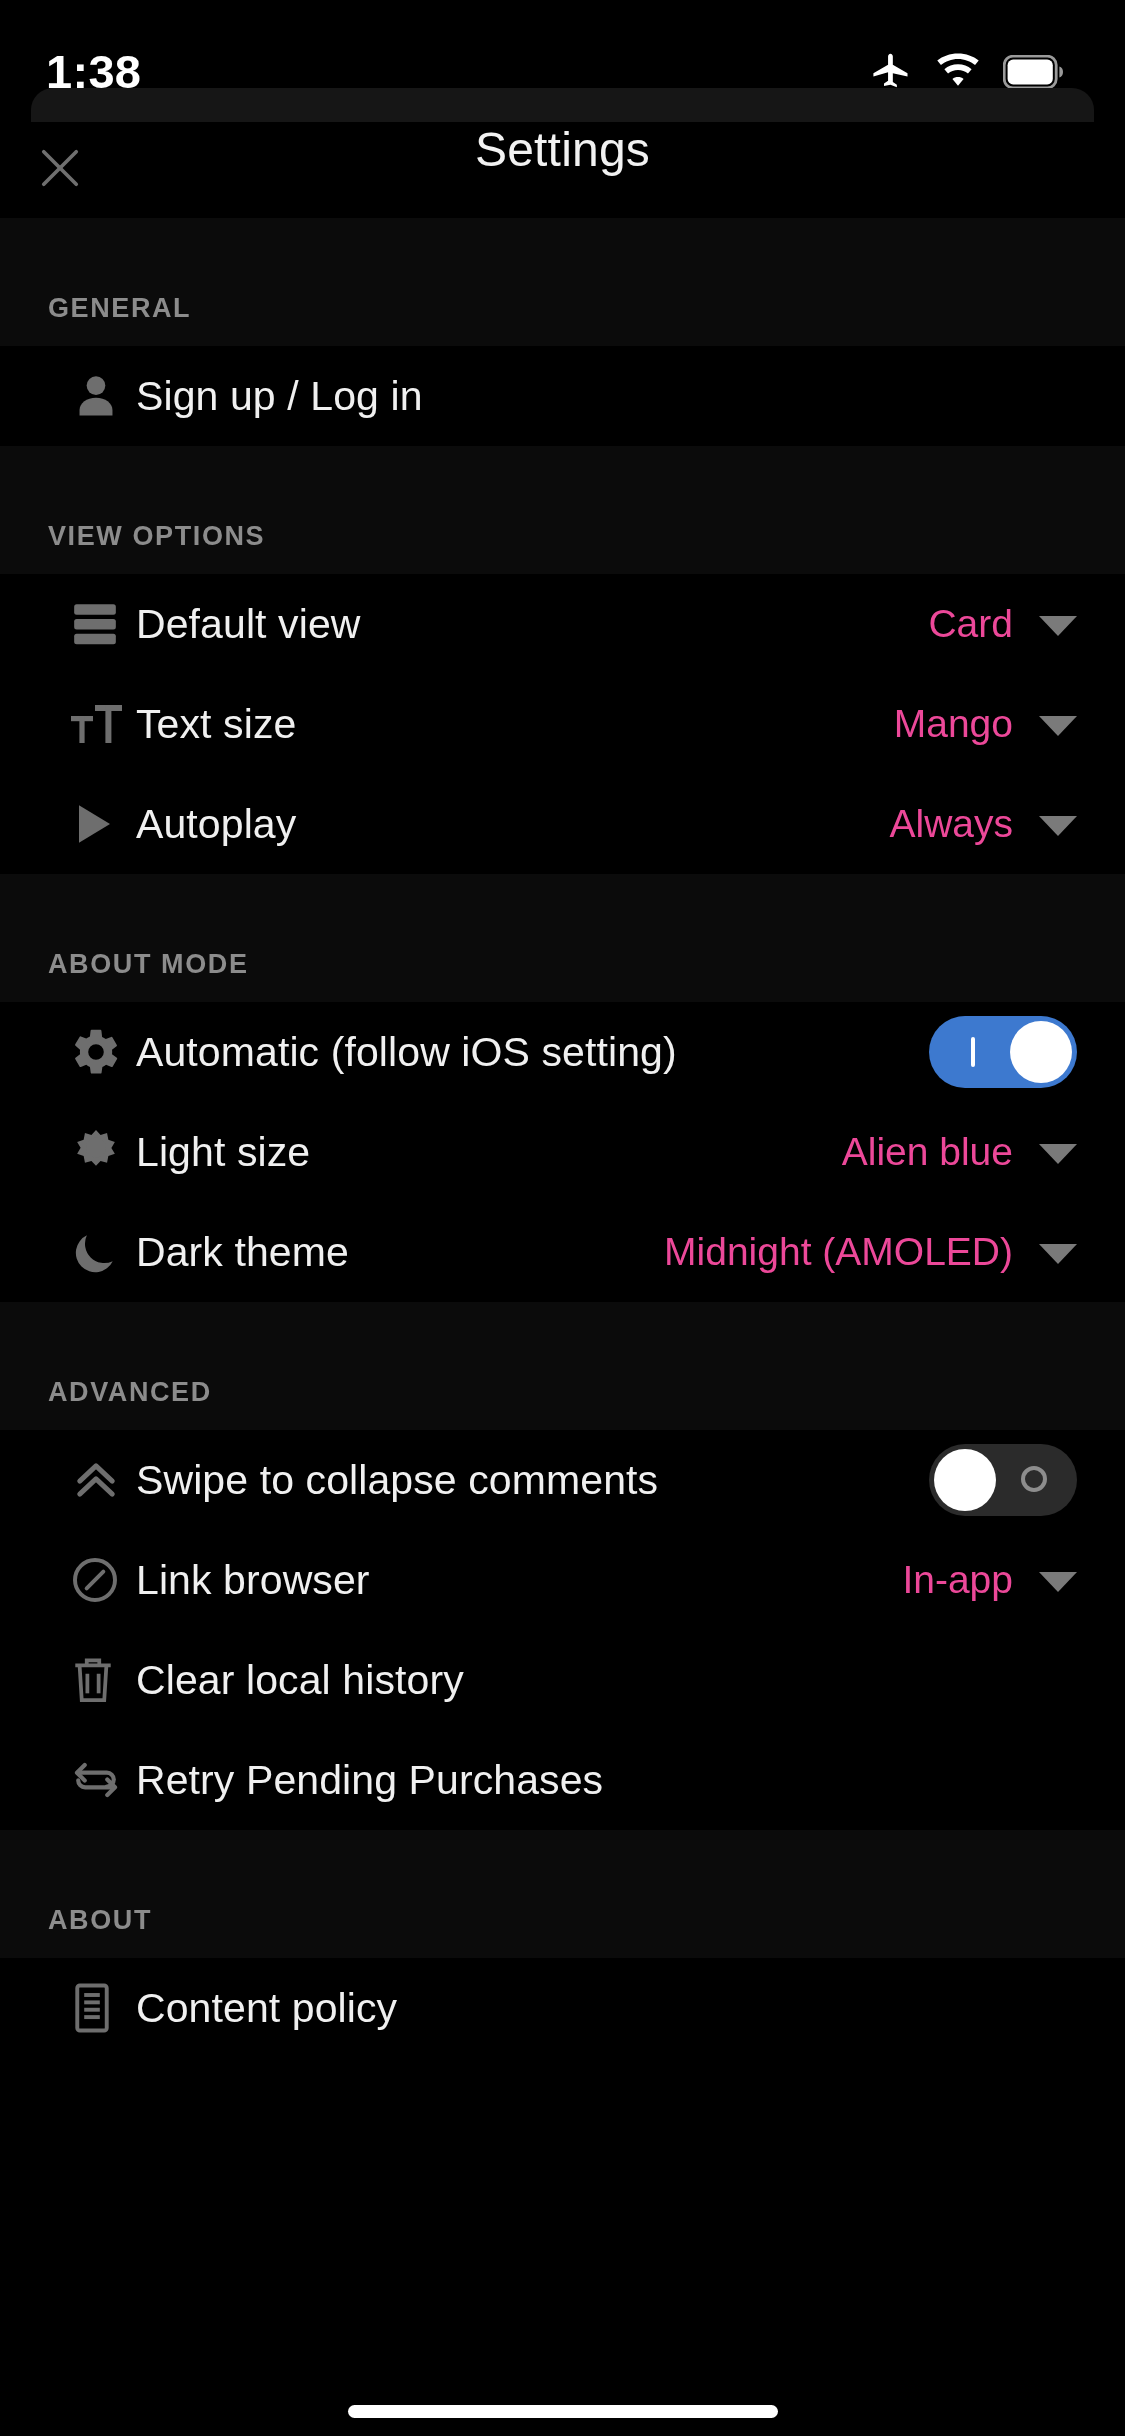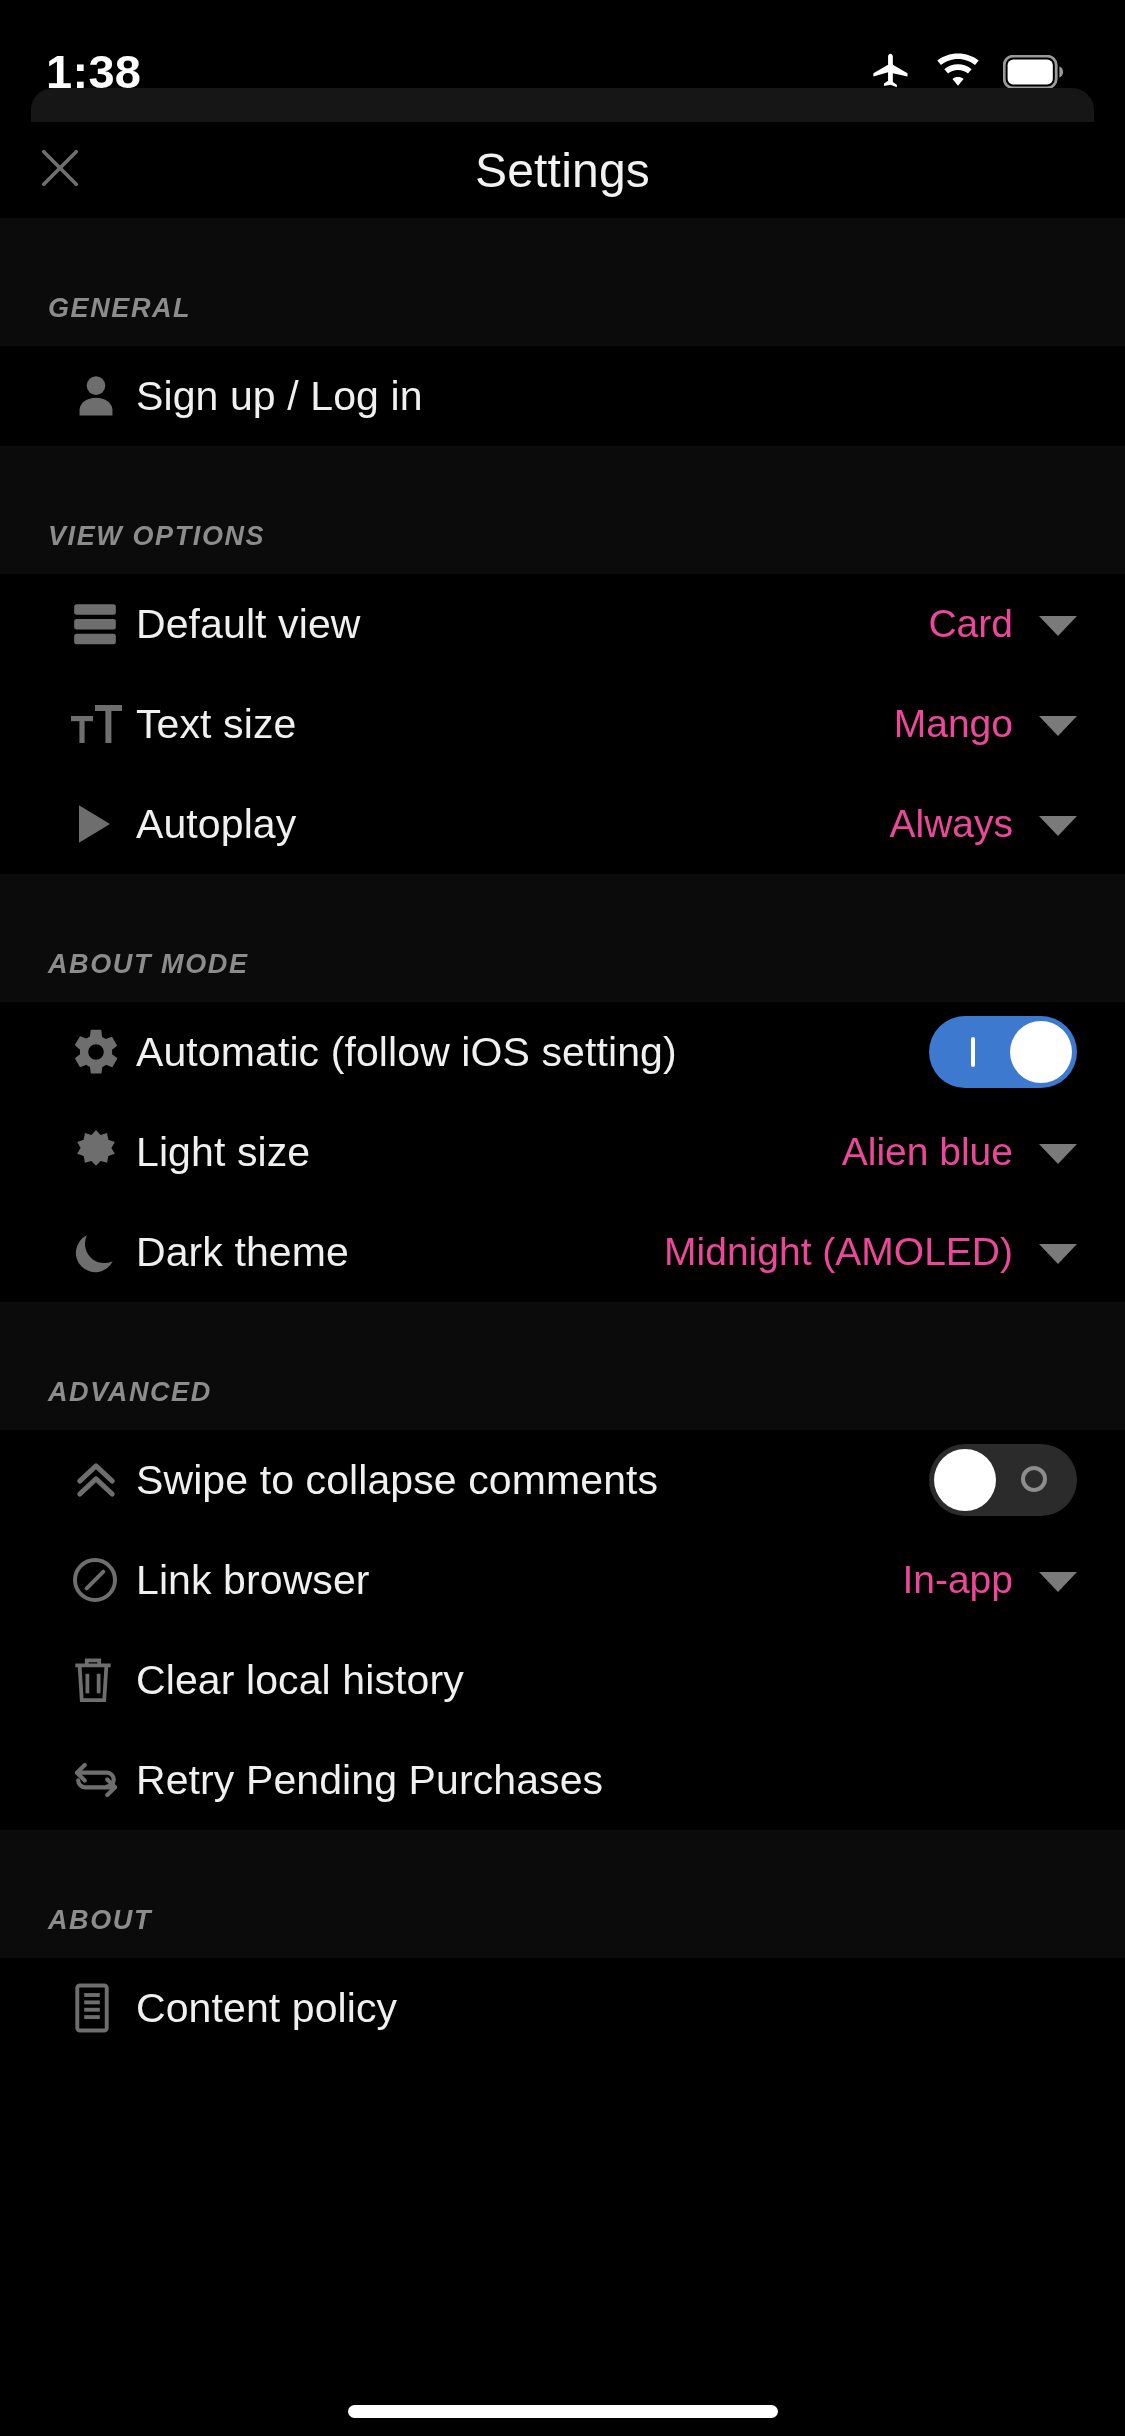--- a/index.html
+++ b/index.html
@@ -28,21 +28,21 @@
   .sheet-handle {
     position:absolute; top:88px; left:31px;
     width:1063px; height:34px;
     background:#161616;
     border-radius:22px 22px 0 0;
   }
 
   
   .navbar {
     position:absolute; top:122px; left:0; width:1125px; height:96px;
-    display:flex; align-items:center;
+    display:flex; align-items:flex-start;
   }
   .nav-close {
     position:absolute; left:20px; top:50%; transform:translateY(-50%);
     width:80px; height:80px; display:flex; align-items:center; justify-content:center;
     cursor:pointer;
   }
   .nav-title {
     width:100%; text-align:center;
     color:#f2f2f2; font-size:48px; font-weight:400; letter-spacing:0.2px;
   }
@@ -51,21 +51,21 @@
   .list {
     position:absolute; top:218px; left:0; width:1125px; height:2218px;
     overflow:hidden;
   }
   .section-header {
     background:#0b0b0b;
     height:92px;
     display:flex; align-items:flex-end;
     padding:0 0 14px 48px;
   }
-  .section-header.tall { height:128px; padding-bottom:22px;font-style:italic; }
+  .section-header.tall { height:128px; padding-bottom:22px; }
   .section-header span {
     color:#8c8c8c; font-size:27px; font-weight:700; letter-spacing:1.6px;
   }
 
   .row {
     height:77px;
     display:flex; align-items:center;
     padding:0 48px 0 0;
     background:#000;
     cursor:pointer;

